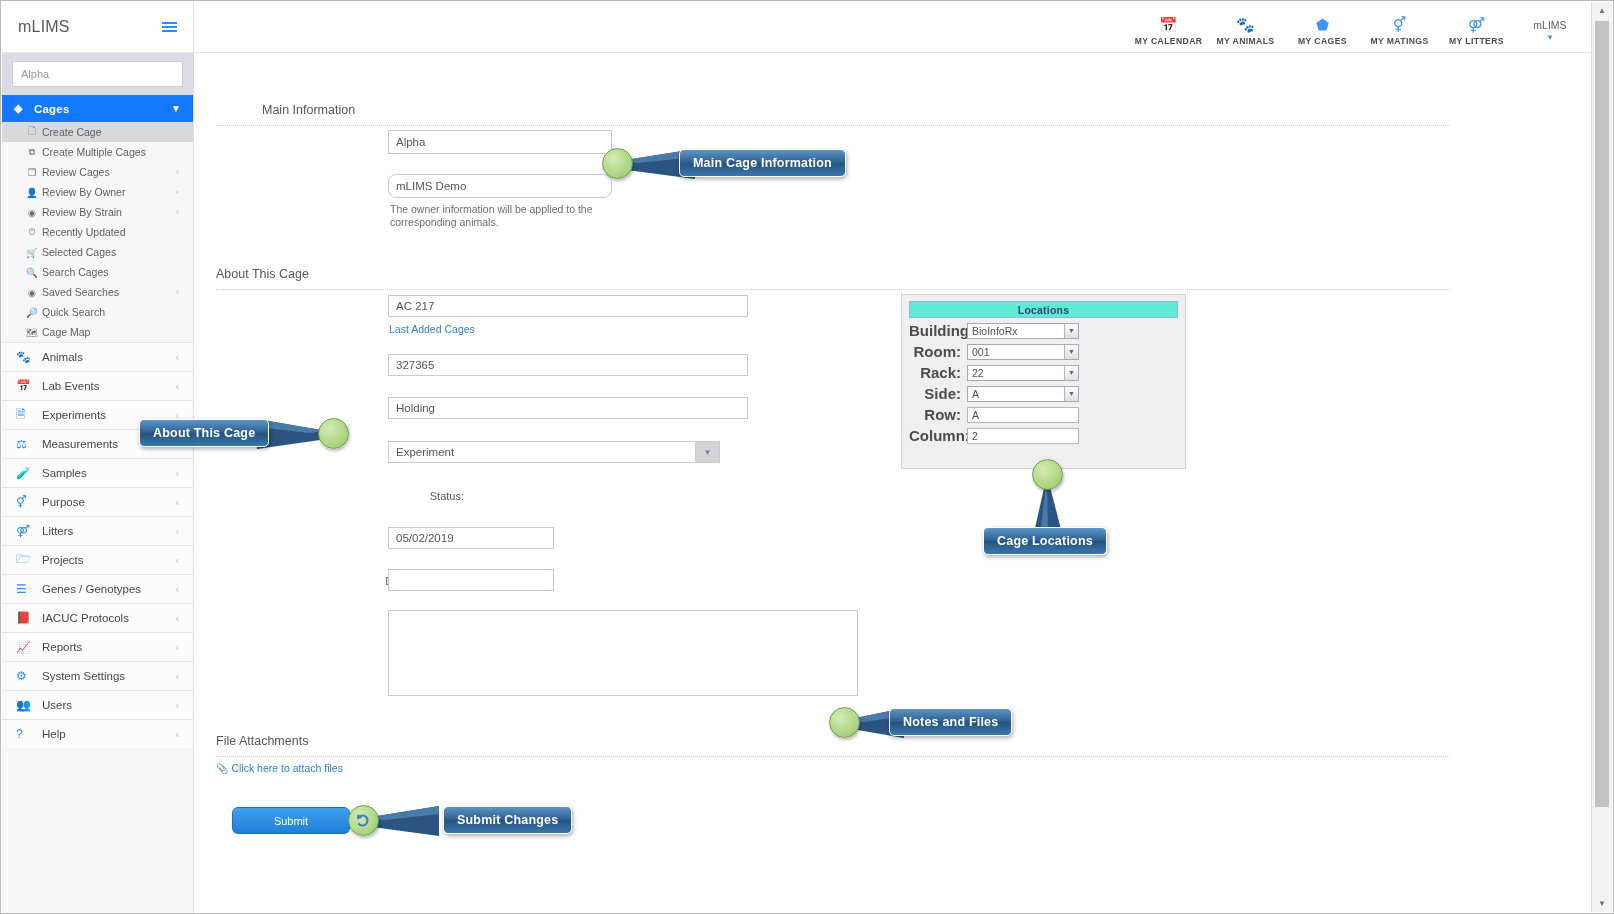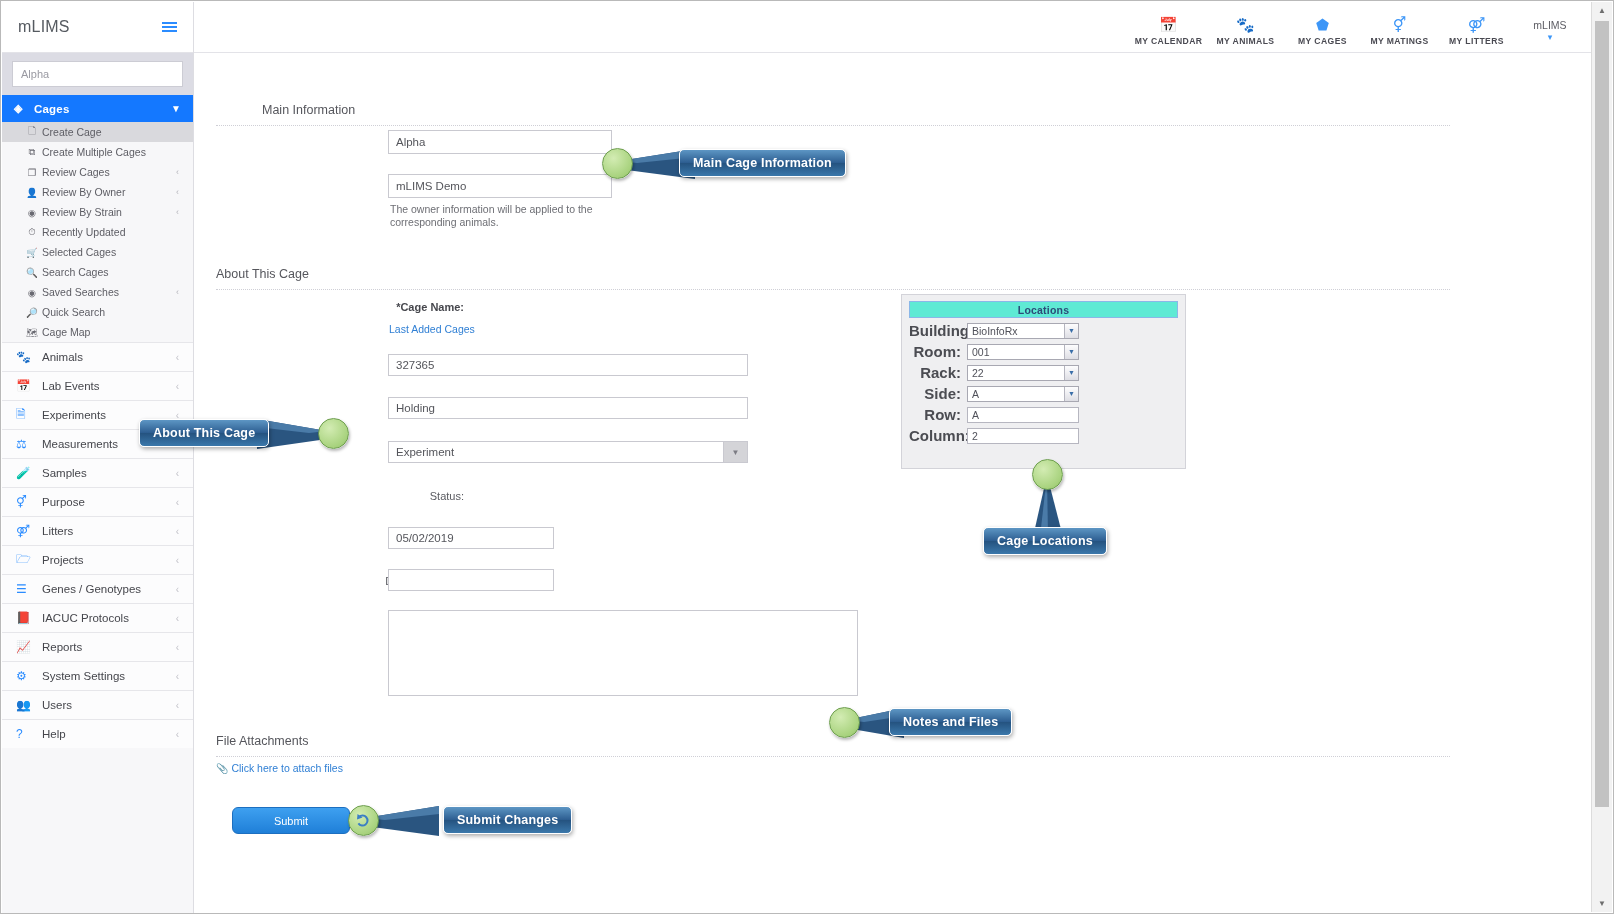--- a/index.html
+++ b/index.html
@@ -418,37 +418,38 @@
 
   <div id="main">
 
     <div class="sec-title" style="left:22px; top:50px;margin-left:46px;">Main Information</div>
     <div class="sec-rule" style="left:22px; top:72px; width:1234px;"></div>
 
     <div class="fld-label" style="left:110px; top:84px; width:160px;">Project:</div>
     <input class="txtin" style="left: 194px; top: 77px; width: 224px; height: 24px;" value="Alpha">
 
     <div class="fld-label" style="left:110px; top:128px; width:160px;">Owner:</div>
-    <input class="txtin" style="left: 194px; top: 121px; width: 224px; height: 24px;" value="mLIMS Demo">
+    <input class="txtin" style="left: 194px; top: 121px; width: 224px; height: 24px; border-radius: 8px;" value="mLIMS Demo">
     <div class="helper" style="left:196px; top:150px; width:222px;">The owner information will be applied to the corresponding animals.</div>
 
     <div class="sec-title" style="left:22px; top:214px;">About This Cage</div>
     <div class="sec-rule" style="left:22px; top:236px; width:1234px;"></div>
 
     <div class="fld-label req" style="left:110px; top:248px; width:160px;">*Cage Name:</div>
+    <input class="txtin" style="left: 194px; top: 242px; width: 360px; height: 22px;" value="AC 217">
     <div class="lnk" style="left:195px; top:270px;">Last Added Cages</div>
 
     <div class="fld-label" style="left:110px; top:306px; width:160px;">Barcode:</div>
     <input class="txtin" style="left: 194px; top: 301px; width: 360px; height: 22px;" value="327365">
 
     <div class="fld-label req" style="left:110px; top:350px; width:160px;">*Purpose:</div>
     <input class="txtin" style="left: 194px; top: 344px; width: 360px; height: 22px;" value="Holding">
 
     <div class="fld-label" style="left:110px; top:394px; width:160px;">Category:</div>
-    <div class="sel-wrap" style="left:194px; top:388px; width:360px; height:22px;">
+    <div class="sel-wrap" style="left:194px; top:388px; width:332px; height:22px;">
       <span class="sv">Experiment</span>
       <span class="sb">▼</span>
     </div>
 
     <div class="fld-label" style="left:110px; top:437px; width:160px;">Status:</div>
 
     <div class="fld-label" style="left:110px; top:479px; width:160px;">Setup Date:</div>
     <input class="txtin" style="left: 194px; top: 474px; width: 166px; height: 22px;" value="05/02/2019">
 
     <div class="fld-label" style="left:110px; top:522px; width:160px;">Date Discarded:</div>

